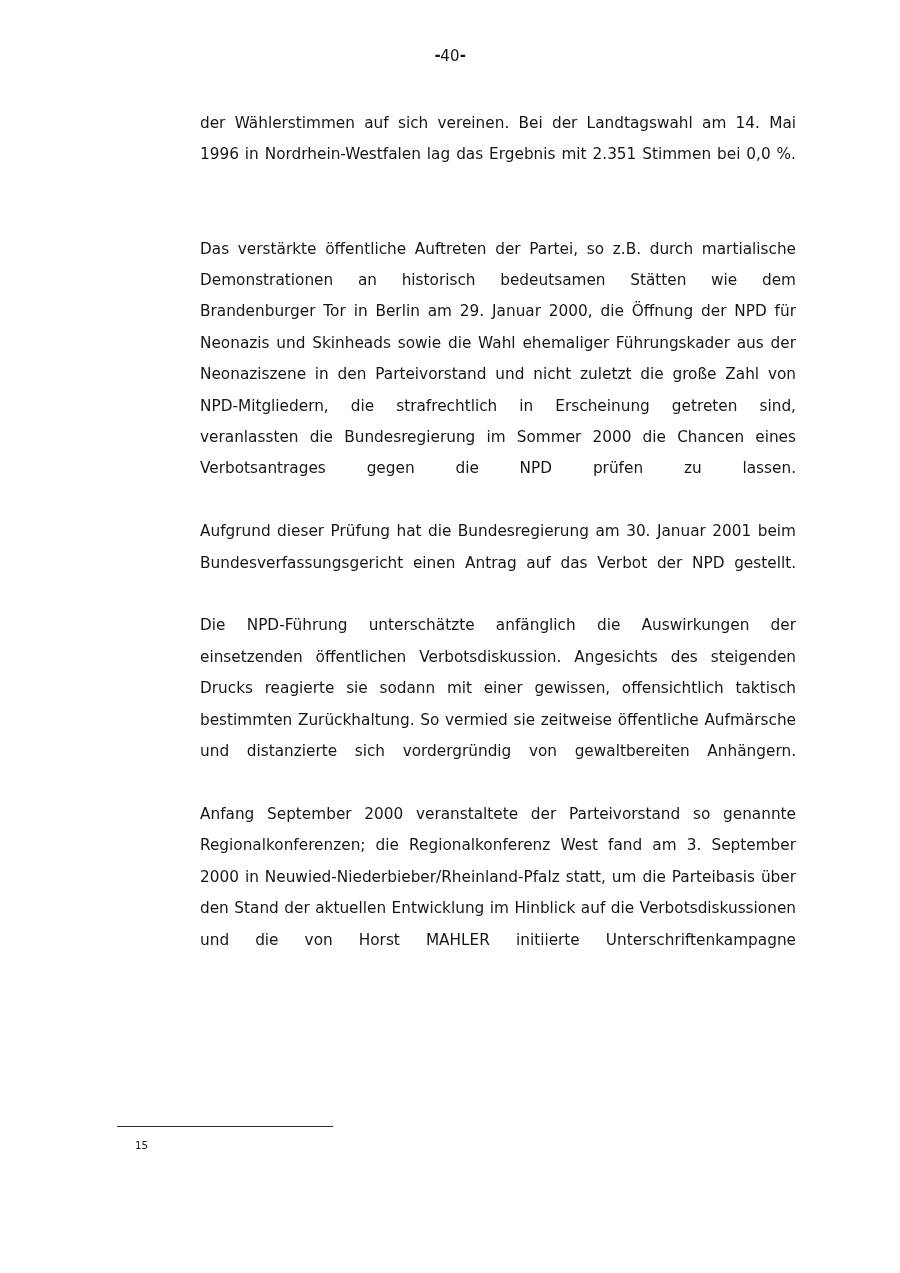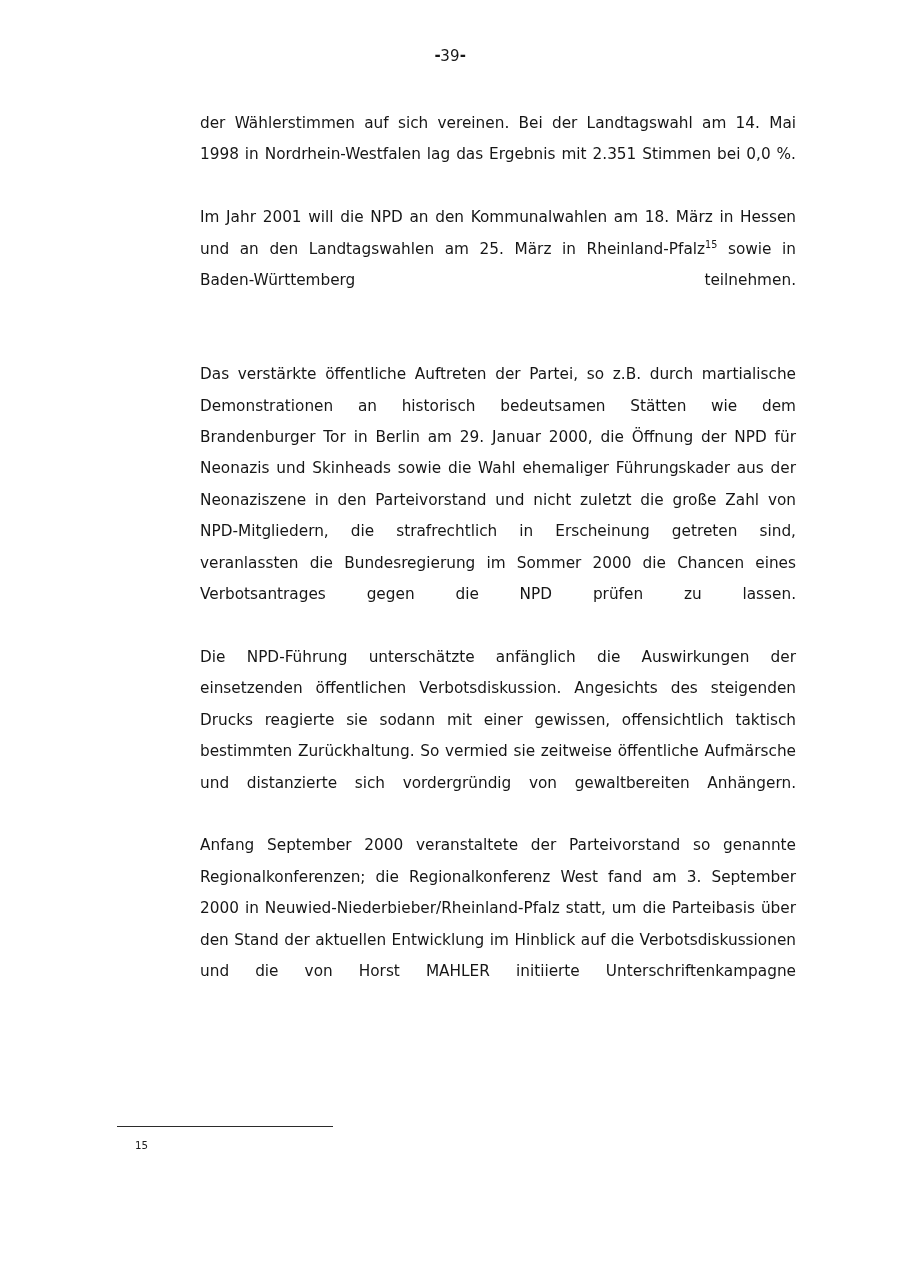--- a/index.html
+++ b/index.html
@@ -104,33 +104,33 @@
     text-align: left;
     max-width: 600px;
   }
 </style>
 </head>
 <body>
 
 <div class="page">
 
   <div class="page-number">
-    <span class="dash">-</span><span>39</span><span class="dash">-</span>
+    <span class="dash">-</span><span>40</span><span class="dash">-</span>
   </div>
 
   <div class="body-block">
 
-    <p class="para"><span>der Wählerstimmen auf sich vereinen. Bei der Landtagswahl am 14. Mai 1998 in Nordrhein-Westfalen lag das Ergebnis mit 2.351 Stimmen bei 0,0 %.</span></p>
+    <p class="para"><span>der Wählerstimmen auf sich vereinen. Bei der Landtagswahl am 14. Mai 1996 in Nordrhein-Westfalen lag das Ergebnis mit 2.351 Stimmen bei 0,0 %.</span></p>
 
-    <p class="para"><span>Im Jahr 2001 will die NPD an den Kommunalwahlen am 18. März in Hessen und an den Landtagswahlen am 25. März in Rheinland-Pfalz</span><sup class="fn-ref">15</sup><span> sowie in Baden-Württemberg teilnehmen.</span></p>
 
     <div class="spacer-line"></div>
 
     <p class="para"><span>Das verstärkte öffentliche Auftreten der Partei, so z.B. durch martialische Demonstrationen an historisch bedeutsamen Stätten wie dem Brandenburger Tor in Berlin am 29. Januar 2000, die Öffnung der NPD für Neonazis und Skinheads sowie die Wahl ehemaliger Führungskader aus der Neonaziszene in den Parteivorstand und nicht zuletzt die große Zahl von NPD-Mitgliedern, die strafrechtlich in Erscheinung getreten sind, veranlassten die Bundesregierung im Sommer 2000 die Chancen eines Verbotsantrages gegen die NPD prüfen zu lassen.</span></p>
 
+    <p class="para"><span>Aufgrund dieser Prüfung hat die Bundesregierung am 30. Januar 2001 beim Bundesverfassungsgericht einen Antrag auf das Verbot der NPD gestellt.</span></p>
 
     <p class="para"><span>Die NPD-Führung unterschätzte anfänglich die Auswirkungen der einsetzenden öffentlichen Verbotsdiskussion. Angesichts des steigenden Drucks reagierte sie sodann mit einer gewissen, offensichtlich taktisch bestimmten Zurückhaltung. So vermied sie zeitweise öffentliche Aufmärsche und distanzierte sich vordergründig von gewaltbereiten Anhängern.</span></p>
 
     <p class="para"><span>Anfang September 2000 veranstaltete der Parteivorstand so genannte Regionalkonferenzen; die Regionalkonferenz West fand am 3. September 2000 in Neuwied-Niederbieber/Rheinland-Pfalz statt, um die Parteibasis über den Stand der aktuellen Entwicklung im Hinblick auf die Verbotsdiskussionen und die von Horst MAHLER initiierte Unterschriftenkampagne</span></p>
 
   </div>
 
   <div class="footnote-area">
     <div class="footnote-rule"></div>
     <div class="footnote">

